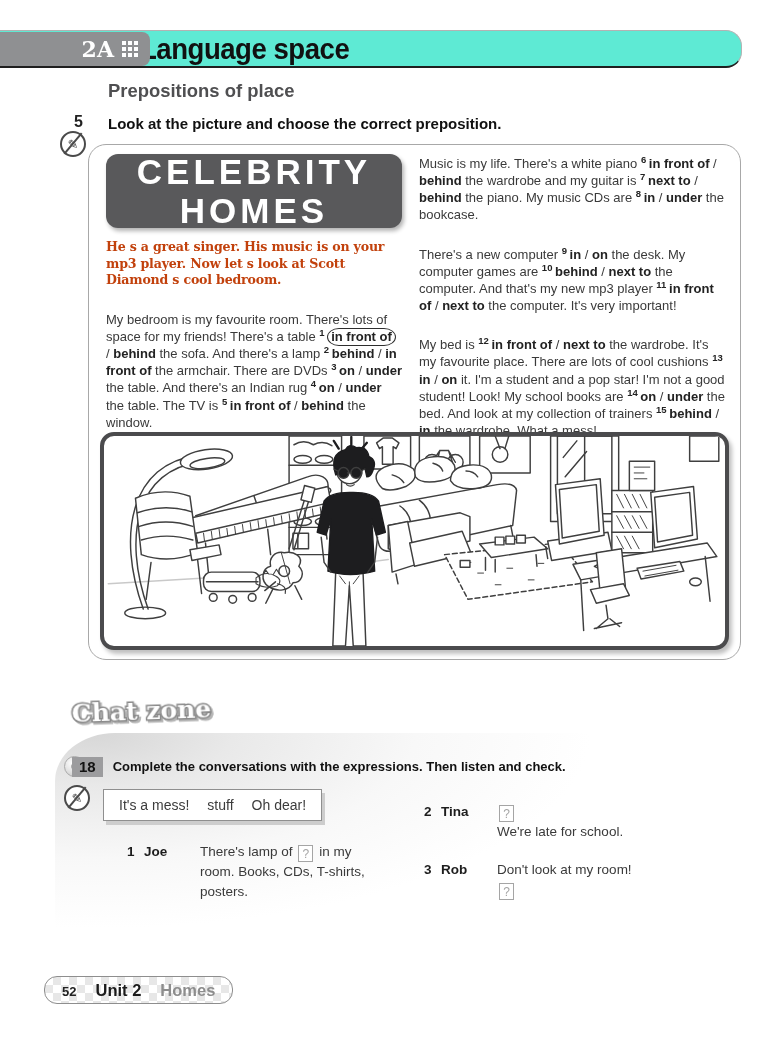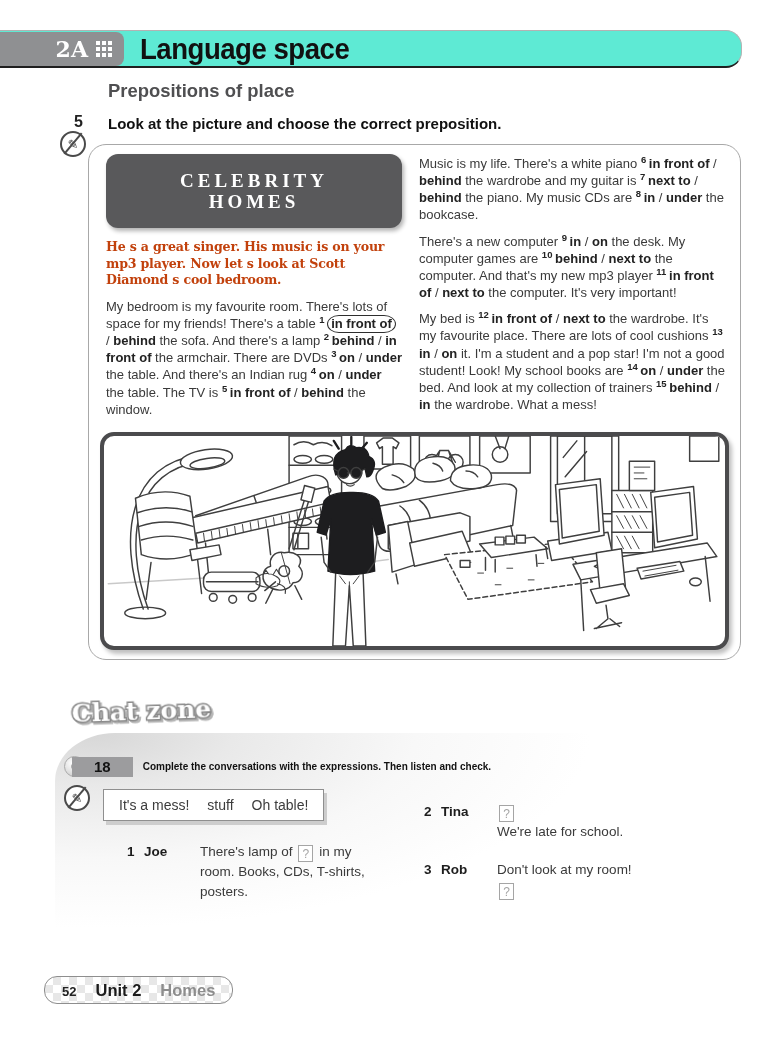--- a/index.html
+++ b/index.html
@@ -14,21 +14,21 @@
   .title-bar {
     position:absolute; left:0; top:30px; width:742px; height:38px;
     background:#5eead4; border:1px solid #b3b3b3; border-left:none;
     border-bottom:2px solid #1f1f1f; border-radius:0 16px 16px 0;
   }
   .title-bar h1 {
     position:absolute; left:140px; top:2px; font-size:29px; font-weight:bold;
     color:#111; letter-spacing:-0.5px; transform:scaleX(0.95); transform-origin:left;
   }
   .unit-tab {
-    position:absolute; left:0; top:32px; width:124px; height:34px;
+    position:absolute; left:0; top:32px; width:150px; height:34px;
     background:#8f9092; border-radius:0 8px 8px 0;
     display:flex; align-items:center; justify-content:flex-end; gap:8px; padding-right:12px;
   }
   .unit-code { font-family:"DejaVu Serif", serif; font-weight:bold; font-size:22px; color:#fff; }
   .grid-icon { display:grid; grid-template-columns:repeat(3,4px); grid-auto-rows:4px; gap:2px; }
   .grid-icon i { background:#fff; display:block; }
 
   
   .section-heading {
     position:absolute; left:108px; top:80px; font-size:19px; font-weight:bold;
@@ -54,28 +54,28 @@
   .article-box {
     position:absolute; left:88px; top:144px; width:653px; height:516px;
     border:1.5px solid #a8a8a8; border-radius:18px; background:#fff;
   }
   .col-left  { position:absolute; left:17px;  top:9px;  width:296px; }
   .col-right { position:absolute; left:330px; top:10px; width:306px; }
   .masthead {
     width:100%; height:74px; background:#59595b; border-radius:12px;
     box-shadow:2px 3px 4px rgba(0,0,0,0.3);
     display:flex; flex-direction:column; align-items:center; justify-content:center;
-    font-family:Liberation Serif, serif; font-weight:bold; color:#fff;
-    font-size:19px; letter-spacing:4px; line-height:1.12;
+    font-family:Liberation Sans, sans-serif; font-weight:bold; color:#fff;
+    font-size:35px; letter-spacing:4px; line-height:1.12;
   }
   .intro {
     margin-top:11px; font-family:"DejaVu Serif", serif; font-weight:bold;
     font-size:12.6px; line-height:1.32; color:#c2410c; letter-spacing:-0.2px;
   }
-  .body-text { font-size:13px; line-height:1.32; color:#3a3a3a; margin-top:9px; }
+  .body-text { font-size:13px; line-height:1.32; color:#3a3a3a; margin-top:22px; }
   .col-right .body-text:first-child { margin-top:0; }
   .body-text .b { font-weight:bold; color:#222; }
   .body-text sup { font-size:9.5px; line-height:0; font-weight:bold; }
   .circled { border:1.5px solid #2e2e2e; border-radius:12px / 9px; padding:0 3px 1px; }
 
   .picture-frame {
     position:absolute; left:11px; top:287px; width:629px; height:218px;
     border:4px solid #4b4b4d; border-radius:14px; background:#fff; overflow:hidden;
     box-shadow:3px 4px 4px rgba(0,0,0,0.25);
   }
@@ -92,23 +92,23 @@
   .cd-icon {
     width:21px; height:21px; border-radius:50%; border:1px solid #aaa; position:relative;
     background:radial-gradient(circle at 38% 32%, #ffffff 0%, #dedede 55%, #bfbfbf 100%);
   }
   .cd-icon::after {
     content:""; position:absolute; inset:6px; border-radius:50%;
     background:#f0f0f0; border:1px solid #9a9a9a;
   }
   .ex-badge {
     position:relative; margin-left:-13px; background:#9c9c9e; color:#121212;
-    font-weight:bold; font-size:15px; padding:1px 22px 2px;
-  }
-  .ex18 .ex-instruction18 { margin-left:10px; font-size:10px; font-weight:bold; color:#111; }
+    font-weight:bold; font-size:15px; padding:1px 7px 2px;
+  }
+  .ex18 .ex-instruction18 { margin-left:10px; font-size:13px; font-weight:bold; color:#111; }
   .expr-box {
     position:absolute; left:103px; top:789px; height:32px; padding:0 15px;
     display:inline-flex; align-items:center; gap:18px;
     background:#fff; border:1px solid #8f8f8f; box-shadow:3px 4px 0 #cdcdcd;
     font-size:14px; color:#3c3c3c; white-space:nowrap;
   }
   .conv {
     position:absolute; display:grid; grid-template-columns:17px 56px 1fr;
     font-size:13.5px; color:#3a3a3a; line-height:1.45;
   }
@@ -348,21 +348,21 @@
     <span class="cd-icon"></span>
     <span class="ex-badge">18</span>
     <span class="ex-instruction18">Complete the conversations with the expressions. Then listen and check.</span>
   </div>
 
   <span class="no-write nw2">✎</span>
 
   <div class="expr-box">
     <span>It's a mess!</span>
     <span>stuff</span>
-    <span>Oh table!</span>
+    <span>Oh dear!</span>
   </div>
 
   <div class="conv conv-1">
     <span class="num">1</span>
     <span class="name">Joe</span>
     <span class="text"><span>There's lamp of </span><span class="blank">?</span><span> in my room. Books, CDs, T-shirts, posters.</span></span>
   </div>
   <div class="conv conv-2">
     <span class="num">2</span>
     <span class="name">Tina</span>

